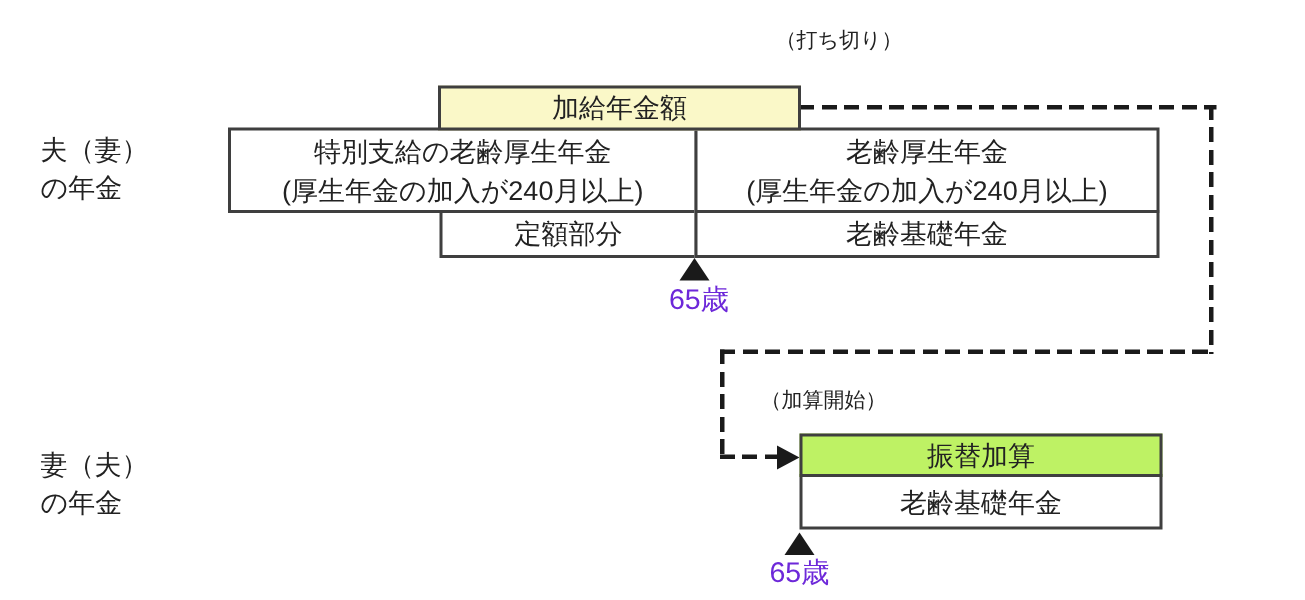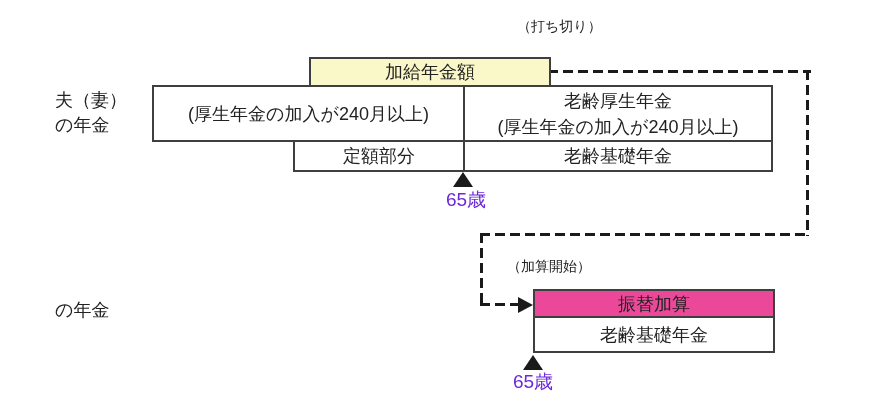--- a/index.html
+++ b/index.html
@@ -24,35 +24,34 @@
     display: flex;
     flex-direction: column;
     align-items: center;
     justify-content: center;
     text-align: center;
     font-size: 18px;
     line-height: 26px;
     color: #222222;
     white-space: nowrap;
   }
-  .box-kakyu     { left: 309px; top: 57px;  width: 242px; height: 30px; background: #faf8c8; z-index: 3; text-align: center; }
+  .box-kakyu     { left: 292px; top: 57px;  width: 242px; height: 30px; background: #faf8c8; z-index: 3; text-align: center; }
   .box-special   { left: 152px; top: 85px;  width: 313px; height: 57px; z-index: 2; }
   .box-rousei    { left: 463px; top: 85px;  width: 310px; height: 57px; z-index: 2; }
   .box-teigaku   { left: 293px; top: 140px; width: 172px; height: 32px; z-index: 1; text-align: right; }
   .box-kiso      { left: 463px; top: 140px; width: 310px; height: 32px; z-index: 1; }
-  .box-furikae   { left: 533px; top: 289px; width: 242px; height: 29px; background: #ec4899; z-index: 2; }
+  .box-furikae   { left: 533px; top: 289px; width: 242px; height: 29px; background: #bef264; z-index: 2; }
   .box-kiso2     { left: 533px; top: 316px; width: 242px; height: 37px; z-index: 1; }
 
   .rowlabel {
     position: absolute;
     font-size: 18px;
     line-height: 25px;
     color: #222222;
     white-space: nowrap;
-    margin-left: 28px;
   }
   .rowlabel-husband { left: 27px; top: 88px; }
   .rowlabel-wife    { left: 27px; top: 298px; }
 
   .anno {
     position: absolute;
     font-size: 14px;
     color: #222222;
     white-space: nowrap;
   }
@@ -106,30 +105,32 @@
 </head>
 <body>
 
 <div class="stage">
 
   <div class="rowlabel rowlabel-husband">
     <div>夫（妻）</div>
     <div>の年金</div>
   </div>
   <div class="rowlabel rowlabel-wife">
+    <div>妻（夫）</div>
     <div>の年金</div>
   </div>
 
   <div class="anno anno-cutoff">（打ち切り）</div>
   <div class="anno anno-start">（加算開始）</div>
 
   <div class="box box-kakyu">
     <span>加給年金額</span>
   </div>
   <div class="box box-special">
+    <span>特別支給の老齢厚生年金</span>
     <span>(厚生年金の加入が240月以上)</span>
   </div>
   <div class="box box-rousei">
     <span>老齢厚生年金</span>
     <span>(厚生年金の加入が240月以上)</span>
   </div>
   <div class="box box-teigaku">
     <span>定額部分</span>
   </div>
   <div class="box box-kiso">

